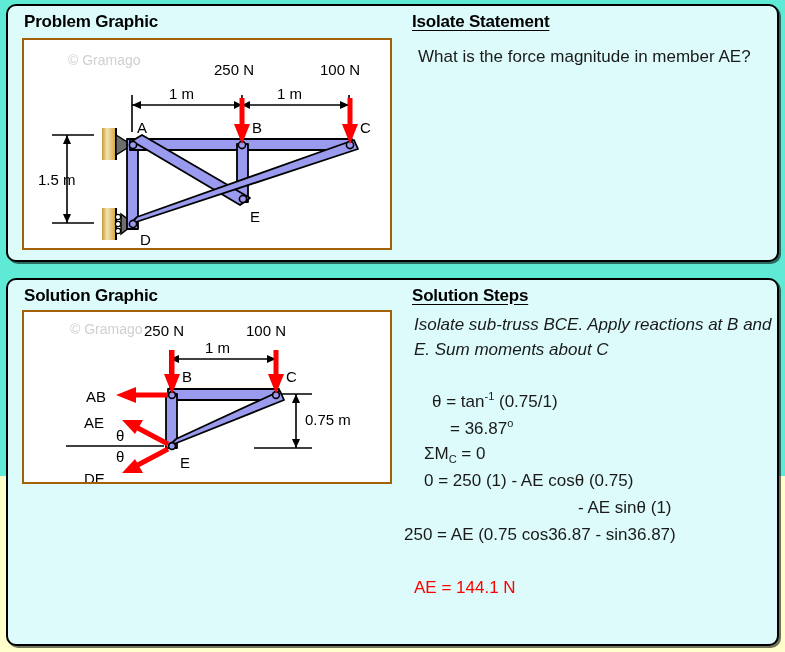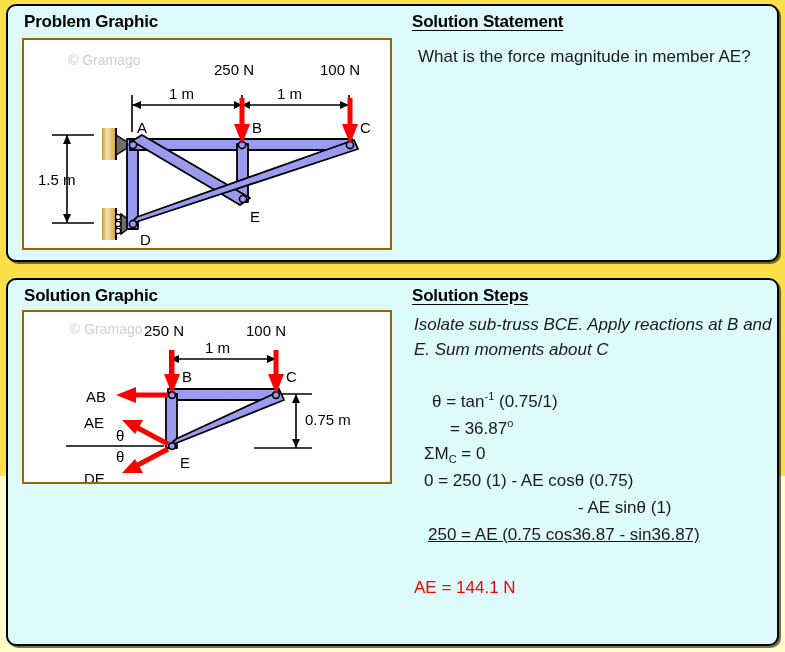--- a/index.html
+++ b/index.html
@@ -6,21 +6,21 @@
   html, body {
     margin: 0; padding: 0;
     width: 785px; height: 652px;
     background: #ffffcc;
     font-family: "Liberation Sans", sans-serif;
     overflow: hidden;
   }
   .page {
     position: relative;
     width: 785px; height: 476px;
-    background: #fde047;
+    background: #5eead4;
   }
   .panel {
     position: absolute;
     background: #ddfbfb;
     border: 2px solid #000;
     border-radius: 10px;
     box-shadow: 2px 2px 0 rgba(0,0,0,0.55);
   }
   #panel-problem { left: 6px;  top: 4px;   width: 773px; height: 258px; }
   #panel-solution{ left: 6px;  top: 278px; width: 773px; height: 368px; }
@@ -71,21 +71,21 @@
 </style>
 </head>
 <body>
 
 <div class="page">
 
   <div class="panel" id="panel-problem">
 
     <div class="sect-title" style="left:16px; top:6px;">Problem Graphic</div>
 
-    <div class="sect-title underlined" style="left:404px; top:6px;">Solution Statement</div>
+    <div class="sect-title underlined" style="left:404px; top:6px;">Isolate Statement</div>
 
     <div class="body-text" style="left:410px; top:38px; width:355px;">What is the force magnitude in member AE?</div>
 
     <div class="gbox" id="problem-graphic-box">
       <svg width="366" height="208" viewBox="0 0 366 208">
         <defs>
           <linearGradient id="wallg" x1="0" y1="0" x2="1" y2="0">
             <stop offset="0%" stop-color="#c9982e"></stop>
             <stop offset="35%" stop-color="#f3e3b4"></stop>
             <stop offset="100%" stop-color="#d3a53c"></stop>
@@ -187,21 +187,21 @@
     </div>
     <div class="eq" style="left:416px; top:164px;">
       ΣM<sub>C</sub> = 0
     </div>
     <div class="eq" style="left:416px; top:191px;">
       0 = 250 (1) - AE cosθ (0.75)
     </div>
     <div class="eq" style="left:570px; top:218px;">
       - AE sinθ (1)
     </div>
-    <div class="eq" style="left:420px; top:245px;text-decoration:underline;">
+    <div class="eq" style="left:396px; top:245px;">
       250 = AE (0.75 cos36.87 - sin36.87)
     </div>
 
     <div class="answer" style="left:406px; top:298px;">AE = 144.1 N</div>
 
     <div class="gbox" id="solution-graphic-box">
       <svg width="366" height="170" viewBox="0 0 366 170">
 
         <text x="46" y="22" font-size="14" fill="#d0d0d0" font-family="Liberation Sans, sans-serif">© Gramago</text>
 

